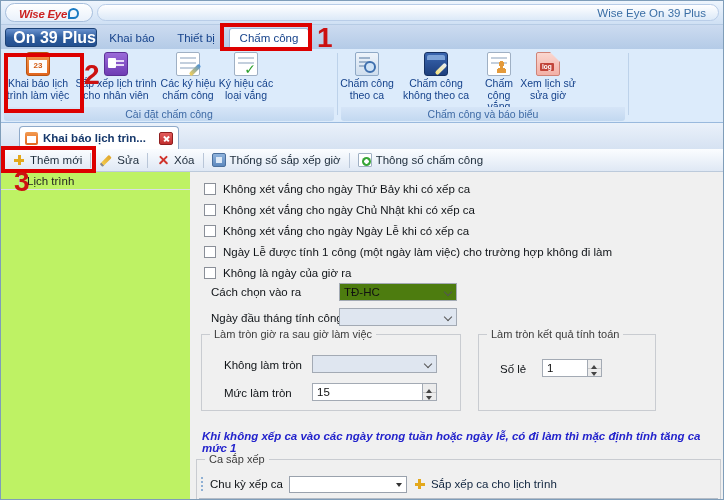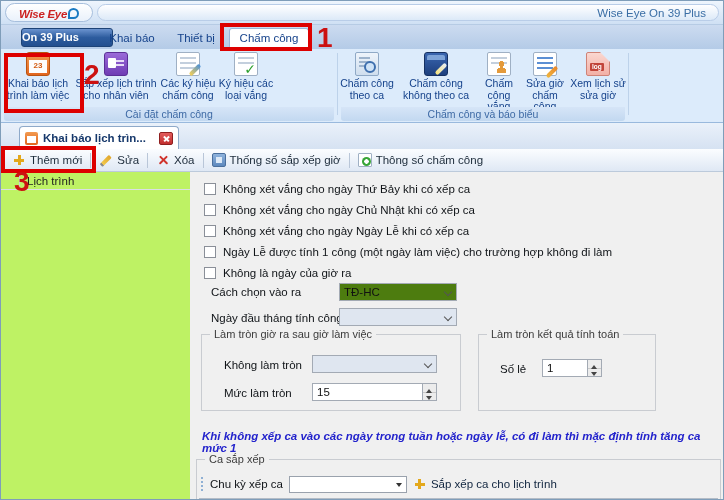--- a/index.html
+++ b/index.html
@@ -16,23 +16,23 @@
   .logo-text { font-style:italic; font-weight:bold; font-size:11.5px; color:#cc2222; letter-spacing:-0.3px; }
   .logo-text::after { content:""; display:inline-block; width:7px; height:7px; border:2px solid #1a7ac2;
           border-radius:50% 50% 50% 0; margin-left:1px; vertical-align:-1px; }
   .qbar { position:absolute; left:96px; top:3px; right:6px; height:17px;
           background:linear-gradient(#ffffff,#dce9f8); border:1px solid #b9cde8; border-radius:9px; }
   .wtitle { position:absolute; right:12px; top:2px; font-size:11.5px; color:#3a6ea5; line-height:13px; }
 
   
   .tabrow { position:absolute; left:0; top:24px; width:724px; height:24px;
             background:linear-gradient(#ccdbf0,#b4cbe7); }
-  .appbtn { position:absolute; left:20px; top:3px; width:92px; height:19px;
+  .appbtn { position:absolute; left:4px; top:3px; width:92px; height:19px;
             background:linear-gradient(#6b93cf,#2d5c9e 50%,#234f8f); border:1px solid #1d4377;
-            border-radius:3px; color:#fff; font-weight:bold; font-size:11px; text-align:left; line-height:17px; }
+            border-radius:3px; color:#fff; font-weight:bold; font-size:16px; text-align:right; line-height:17px; }
   .rtab { position:absolute; top:4px; height:20px; line-height:19px; font-size:11.5px;
           color:#15428b; text-align:center; }
   .rtab.active { top:3px; height:21px; background:#fff; border:1px solid #9ab6d9; border-bottom:none;
           border-radius:3px 3px 0 0; }
 
   
   .ribbon { position:absolute; left:0; top:48px; width:724px; height:74px;
             background:#dcebfb; border-bottom:1px solid #99b9dd; }
   .rgroup { position:absolute; top:1px; height:72px; }
   .rgroup-inner { display:flex; height:56px; }
@@ -226,24 +226,20 @@
           <div class="lbl">Chấm công theo ca</div>
         </div>
         <div class="rbtn" style="width:84px;">
           <div class="ic ic-window"></div>
           <div class="lbl">Chấm công không theo ca</div>
         </div>
         <div class="rbtn" style="width:42px;">
           <div class="ic ic-person"></div>
           <div class="lbl">Chấm công vắng</div>
         </div>
-        <div class="rbtn" style="width:50px;">
-          <div class="ic ic-listpencil"></div>
-          <div class="lbl">Sửa giờ chấm công</div>
-        </div>
         <div class="rbtn" style="width:56px;">
           <div class="ic ic-log"></div>
           <div class="lbl">Xem lịch sử sửa giờ</div>
         </div>
       </div>
       <div class="rgroup-label">Chấm công và báo biểu</div>
     </div>
     <div class="rsep" style="left:627px;"></div>
   </div>
 

